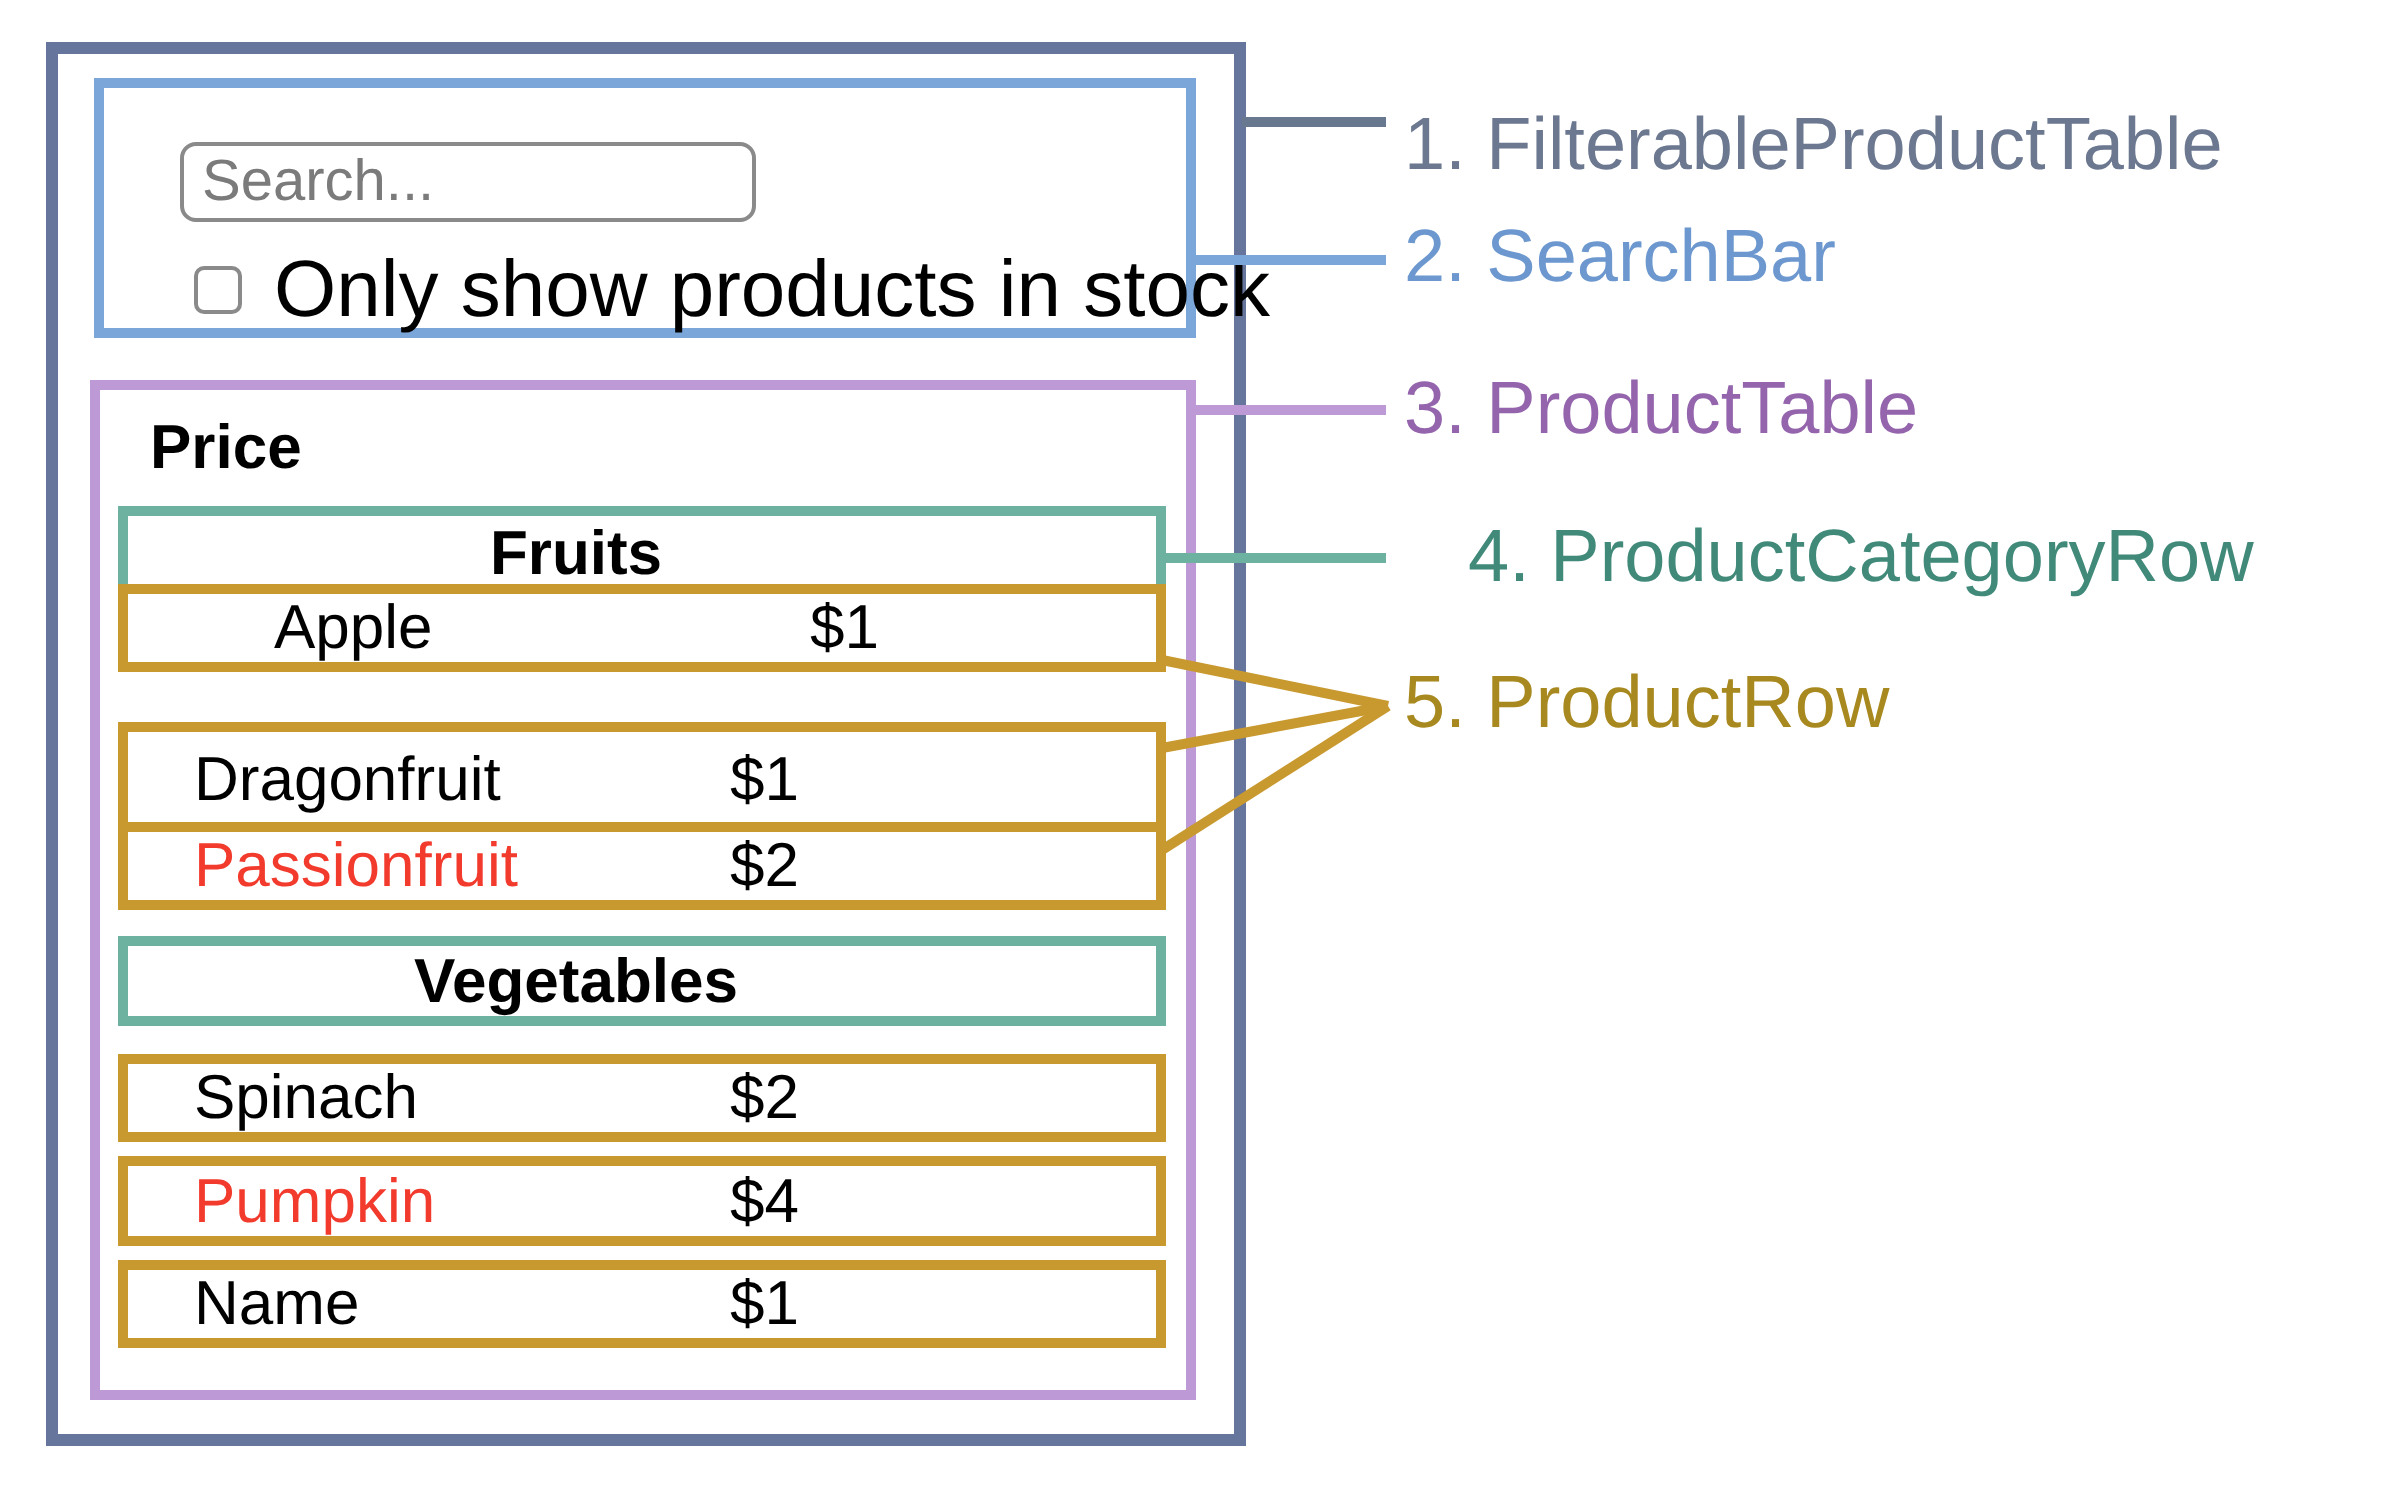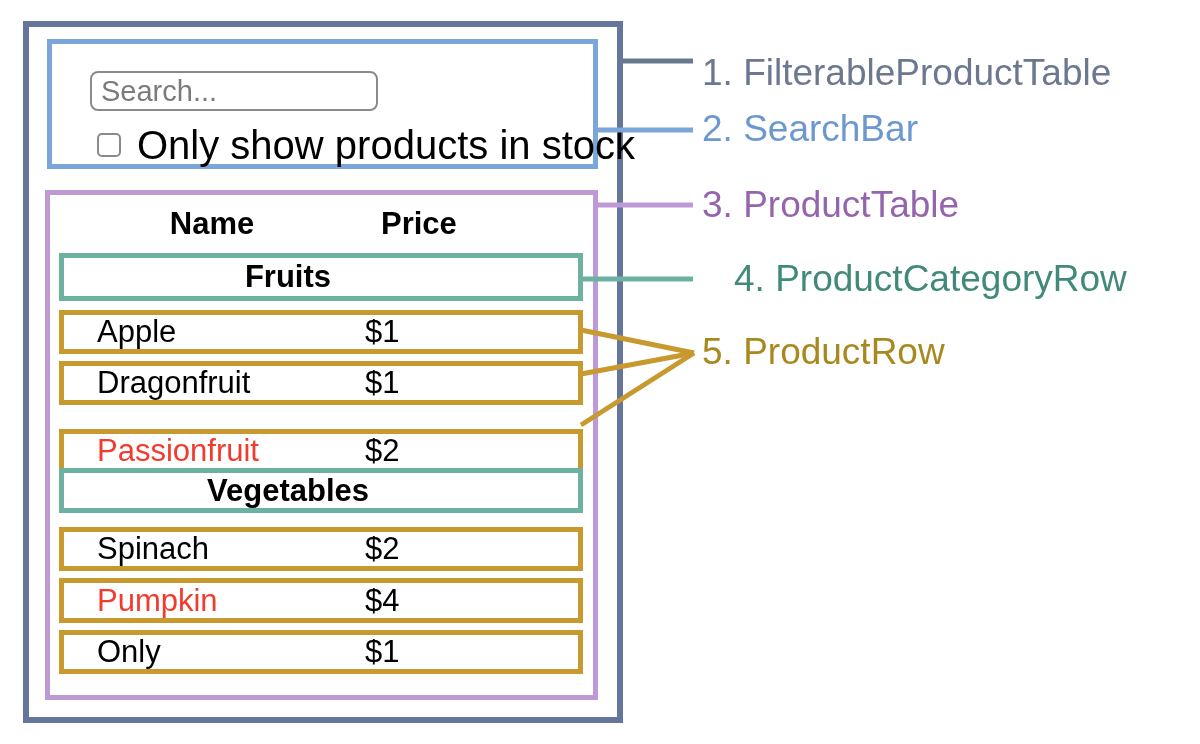--- a/index.html
+++ b/index.html
@@ -52,55 +52,54 @@
   <div class="box searchbar-box"></div>
 
   <input class="search-input" type="text" placeholder="Search..." style="">
 
   <div class="checkbox" role="checkbox" aria-checked="false"></div>
   <div class="checkbox-label">Only show products in stock</div>
 
   <div class="box producttable-box"></div>
 
   <div class="thead">
-    <span class="th th-name">Name</span>
     <span class="th th-price">Price</span>
   </div>
 
   <div class="trow category" style="top:253px;">
     <span class="cat-label">Fruits</span>
   </div>
 
-  <div class="trow product" style="top:310px;">
+  <div class="trow product" style="top:292px;padding-left:40px;">
     <span class="cell-name">Apple</span>
     <span class="cell-price">$1</span>
   </div>
-  <div class="trow product" style="top:361px;height:44px;">
+  <div class="trow product" style="top:361px;height:57px;">
     <span class="cell-name">Dragonfruit</span>
     <span class="cell-price">$1</span>
   </div>
-  <div class="trow product" style="top:429px;">
+  <div class="trow product" style="top:411px;">
     <span class="cell-name" style="color: rgb(242, 58, 45);">Passionfruit</span>
     <span class="cell-price">$2</span>
   </div>
 
   <div class="trow category" style="top:468px;height:45px;">
     <span class="cat-label">Vegetables</span>
   </div>
 
   <div class="trow product" style="top:527px;">
     <span class="cell-name">Spinach</span>
     <span class="cell-price">$2</span>
   </div>
   <div class="trow product" style="top:578px;height:45px;">
     <span class="cell-name" style="color: rgb(242, 58, 45);">Pumpkin</span>
     <span class="cell-price">$4</span>
   </div>
   <div class="trow product" style="top:630px;">
-    <span class="cell-name">Only</span>
+    <span class="cell-name">Name</span>
     <span class="cell-price">$1</span>
   </div>
 
   <div class="ann ann1" style="color: rgb(107, 120, 144);">1. FilterableProductTable</div>
   <div class="ann ann2" style="color: rgb(108, 152, 207);">2. SearchBar</div>
   <div class="ann ann3" style="color: rgb(148, 101, 173);">3. ProductTable</div>
   <div class="ann ann4" style="color: rgb(65, 138, 122);">4. ProductCategoryRow</div>
   <div class="ann ann5" style="color: rgb(168, 137, 31);">5. ProductRow</div>
 
   <svg class="overlay" id="connector-svg" viewBox="0 0 1200 744" xmlns="http://www.w3.org/2000/svg">

